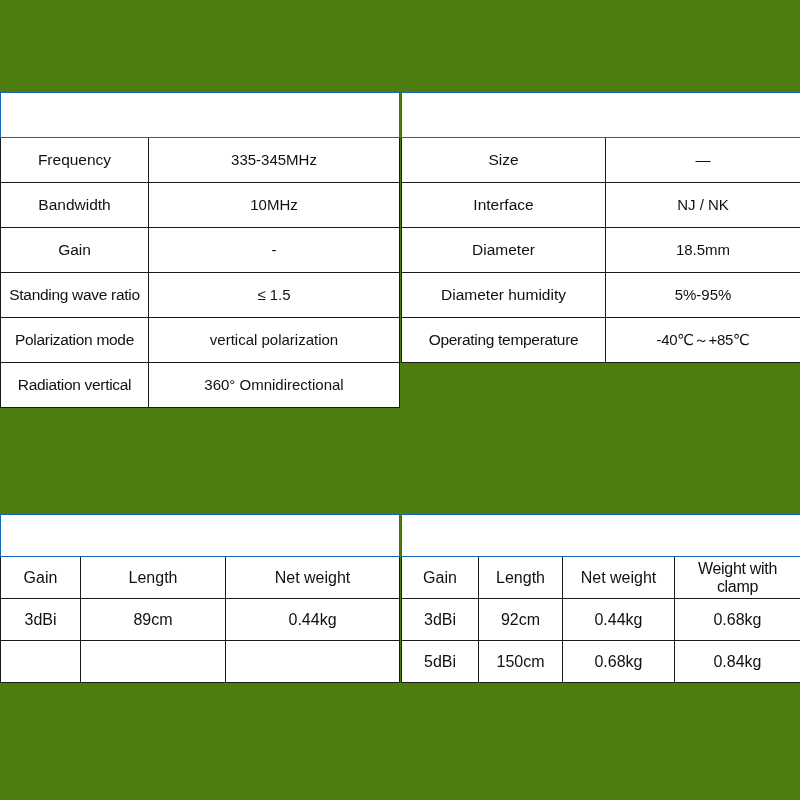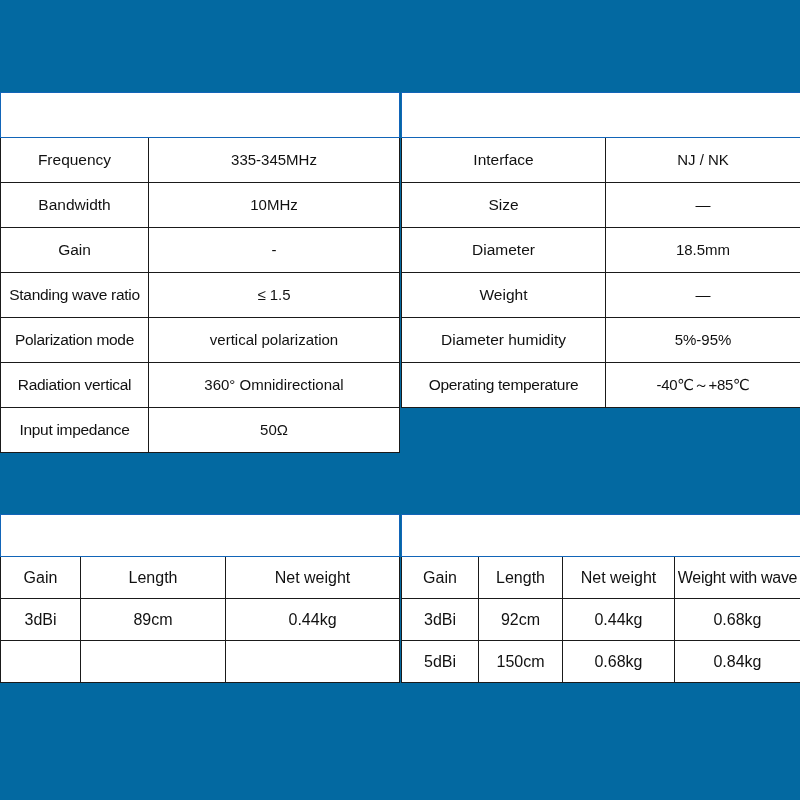--- a/index.html
+++ b/index.html
@@ -14,21 +14,21 @@
     overflow: hidden;
     font-family: "Liberation Sans", "DejaVu Sans", sans-serif;
     color: #111111;
     -webkit-font-smoothing: antialiased;
   }
 
   .sheet {
     position: relative;
     width: 800px;
     height: 800px;
-    background: #0369a1;
+    background: #4d7c0f;
   }
 
   
   .spec-table {
     position: absolute;
     border-collapse: collapse;
     table-layout: fixed;
     background: #ffffff;
   }
   .spec-table th,
@@ -118,51 +118,43 @@
         <td class="value-cell">≤ 1.5</td>
       </tr>
       <tr>
         <td class="label-cell tight">Polarization mode</td>
         <td class="value-cell">vertical polarization</td>
       </tr>
       <tr>
         <td class="label-cell tight">Radiation vertical</td>
         <td class="value-cell">360° Omnidirectional</td>
       </tr>
-      <tr>
-        <td class="label-cell tight">Input impedance</td>
-        <td class="value-cell">50Ω</td>
-      </tr>
     </tbody>
   </table>
 
   <table class="spec-table top-table" id="mechanical-table">
     <colgroup>
         <col class="c-label">
         <col class="c-value">
       </colgroup>
     <tbody>
       <tr>
         <td class="banner" colspan="2">Mechanical parameters</td>
       </tr>
       <tr>
+        <td class="label-cell">Size</td>
+        <td class="value-cell em-dash">—</td>
+      </tr>
+      <tr>
         <td class="label-cell">Interface</td>
         <td class="value-cell">NJ / NK</td>
       </tr>
       <tr>
-        <td class="label-cell">Size</td>
-        <td class="value-cell em-dash">—</td>
-      </tr>
-      <tr>
         <td class="label-cell">Diameter</td>
         <td class="value-cell">18.5mm</td>
-      </tr>
-      <tr>
-        <td class="label-cell">Weight</td>
-        <td class="value-cell em-dash">—</td>
       </tr>
       <tr>
         <td class="label-cell">Diameter humidity</td>
         <td class="value-cell">5%-95%</td>
       </tr>
       <tr>
         <td class="label-cell tight">Operating temperature</td>
         <td class="value-cell tight">-40℃～+85℃</td>
       </tr>
     </tbody>
@@ -204,21 +196,21 @@
         <col class="c4">
       </colgroup>
     <tbody>
       <tr>
         <td class="banner" colspan="4">2.4G antenna</td>
       </tr>
       <tr>
         <td>Gain</td>
         <td>Length</td>
         <td>Net weight</td>
-        <td class="tight">Weight with wave</td>
+        <td class="tight">Weight with clamp</td>
       </tr>
       <tr>
         <td>3dBi</td>
         <td>92cm</td>
         <td>0.44kg</td>
         <td>0.68kg</td>
       </tr>
       <tr>
         <td>5dBi</td>
         <td>150cm</td>

